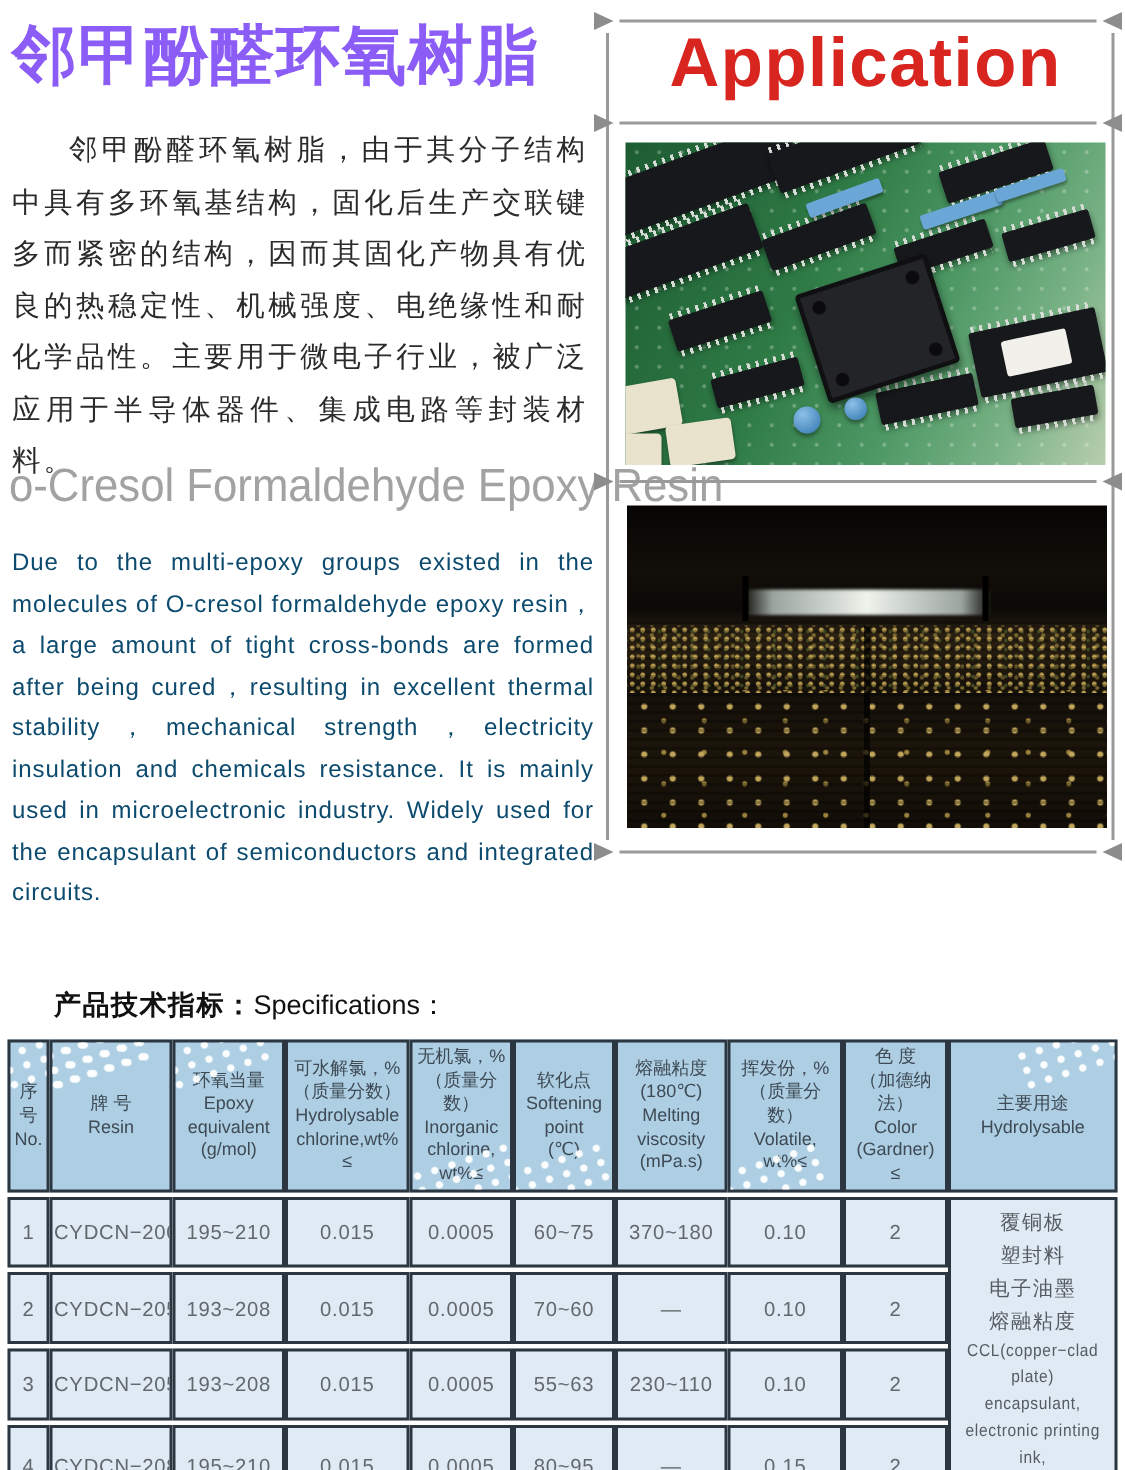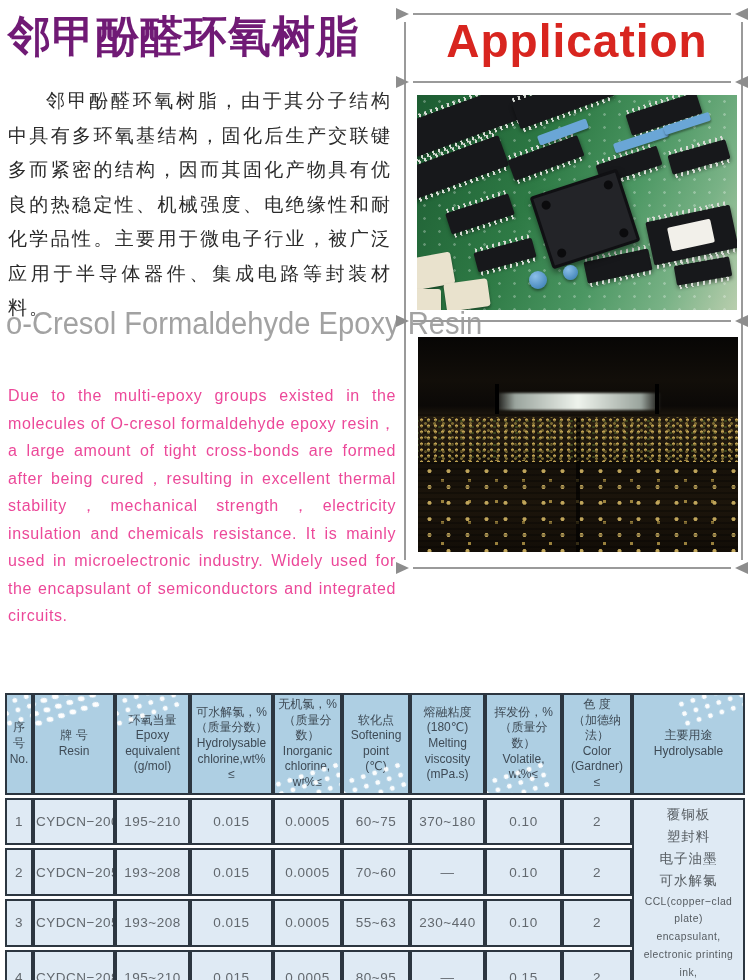--- a/index.html
+++ b/index.html
@@ -1,30 +1,30 @@
 <!DOCTYPE html>
 <html><head>
 <meta charset="utf-8">
 <style>
   * { margin:0; padding:0; box-sizing:border-box; }
   body { background:#888; font-family:"Liberation Sans","DejaVu Sans",sans-serif; }
   .page { position:relative; width:750px; height:980px; background:#ffffff; margin:0 auto; overflow:hidden; }
 
   
   .title-cn { position:absolute; left:8px; top:8px; width:385px;
-    font-size:43px; font-weight:900; letter-spacing:1px; color:#701a75;
+    font-size:43px; font-weight:900; letter-spacing:1px; color:#8b5cf6;
     font-family:Liberation Serif, serif; }
   .intro-cn { position:absolute; left:8px; top:84px; width:384px;
     font-size:19px; line-height:34.5px; letter-spacing:2px; color:#2b2b2b;
     text-indent:2em; text-align:justify; }
   .heading-en { position:absolute; left:6px; top:306px; width:400px;
     font-size:31px; font-weight:400; color:#a2a2a2; letter-spacing:0px;
     transform:scaleX(.94); transform-origin:left; white-space:nowrap; }
-  .intro-en { position:absolute; left:8px; top:382px; width:388px;
-    font-size:16px; line-height:27.5px; letter-spacing:.6px; color:#ec4899;
+  .intro-en { position:absolute; left:8px; top:362px; width:388px;
+    font-size:16px; line-height:27.5px; letter-spacing:.6px; color:#0c4a6e;
     text-align:justify; }
 
   
   .vrule { position:absolute; width:2px; background:#9a9a9a; top:22px; height:538px; }
   .vrule.left { left:404px; } .vrule.right { left:741px; }
   .dimline { position:absolute; left:396px; width:352px; height:12px;
     display:flex; align-items:center; }
   .dimline .tri-r { width:0; height:0; border-top:6px solid transparent;
     border-bottom:6px solid transparent; border-left:13px solid #8d8d8d; }
   .dimline .tri-l { width:0; height:0; border-top:6px solid transparent;
@@ -171,20 +171,23 @@
   <div class="photo2">
     <div class="glow"></div>
     <div class="post" style="left:24%"></div>
     <div class="post" style="left:74%"></div>
     <div class="band"></div>
     <div class="sparse"></div>
     <div class="stripes"></div>
     <div class="seam"></div>
   </div>
 
+  <div class="specs-title">
+    <span class="cn">产品技术指标：</span><span class="en">Specifications：</span>
+  </div>
 
   <table class="specs">
     <colgroup>
       <col style="width:28px">
         <col style="width:82px">
         <col style="width:75px">
         <col style="width:83px">
         <col style="width:69px">
       <col style="width:68px">
         <col style="width:75px">
@@ -241,21 +244,21 @@
       <td>0.015</td>
       <td>0.0005</td>
       <td>60~75</td>
       <td>370~180</td>
       <td>0.10</td>
       <td>2</td>
       <td class="appcell" rowspan="4">
         <div class="cnl">覆铜板
 塑封料
 电子油墨
-可水解氯</div>
+熔融粘度</div>
         <div class="enl">CCL(copper−clad plate)
 encapsulant,
 electronic printing ink,
 laminates</div>
       </td>
     </tr>
     <tr class="r">
       <td>2</td>
       <td>CYDCN−205</td>
       <td>193~208</td>
@@ -266,21 +269,21 @@
       <td>0.10</td>
       <td>2</td>
     </tr>
     <tr class="r">
       <td>3</td>
       <td>CYDCN−205H</td>
       <td>193~208</td>
       <td>0.015</td>
       <td>0.0005</td>
       <td>55~63</td>
-      <td>230~440</td>
+      <td>230~110</td>
       <td>0.10</td>
       <td>2</td>
     </tr>
     <tr class="r">
       <td>4</td>
       <td>CYDCN−208</td>
       <td>195~210</td>
       <td>0.015</td>
       <td>0.0005</td>
       <td>80~95</td>

